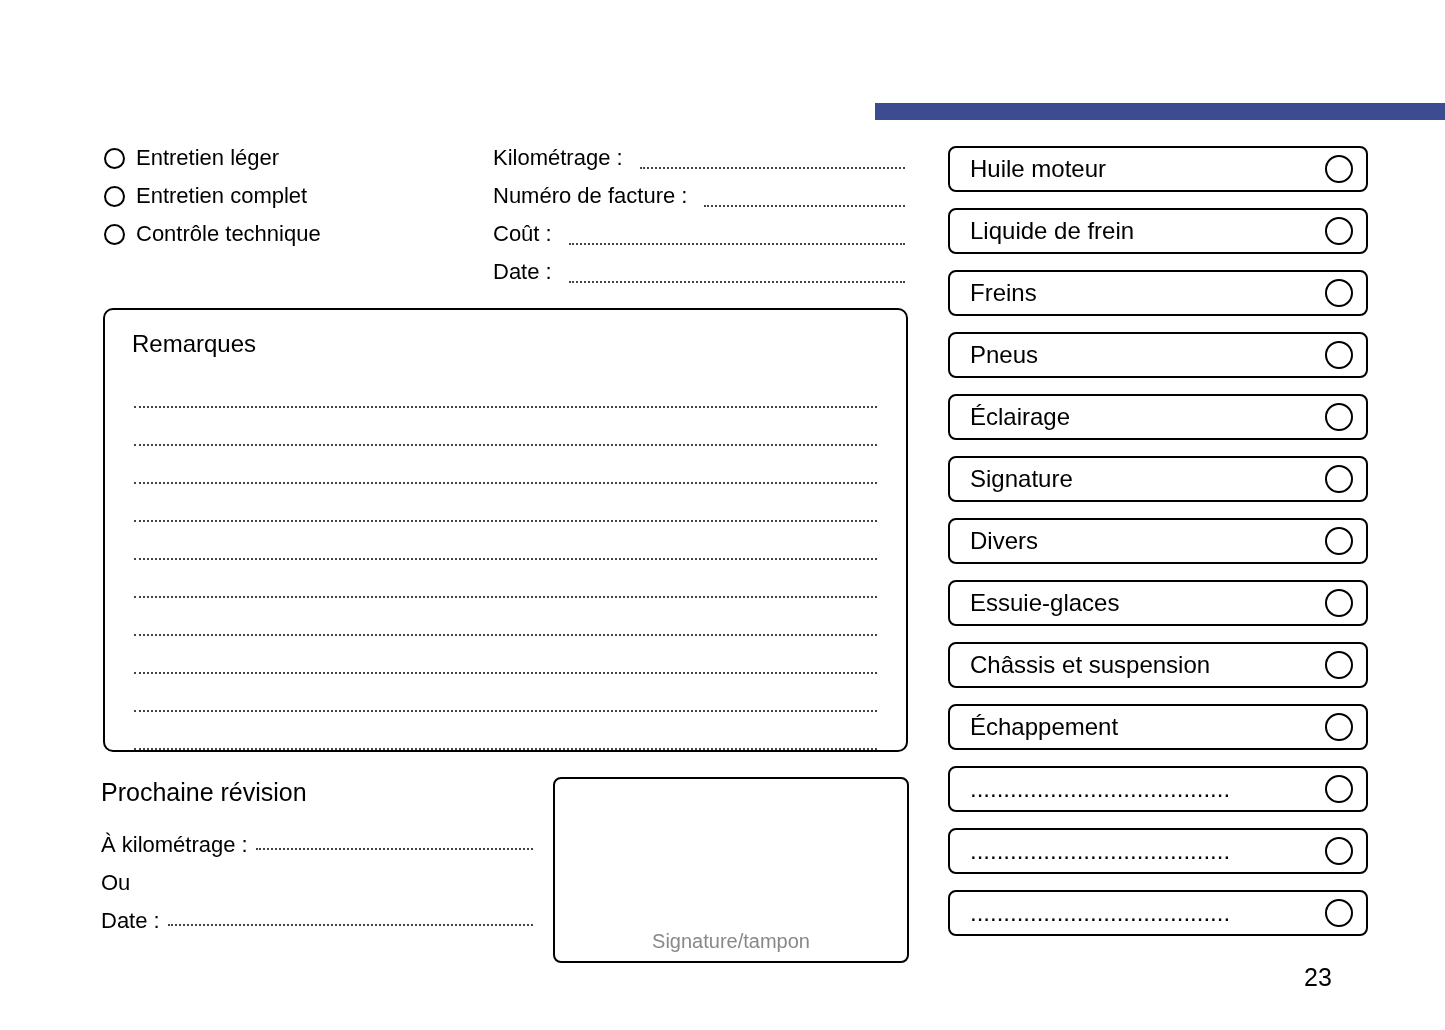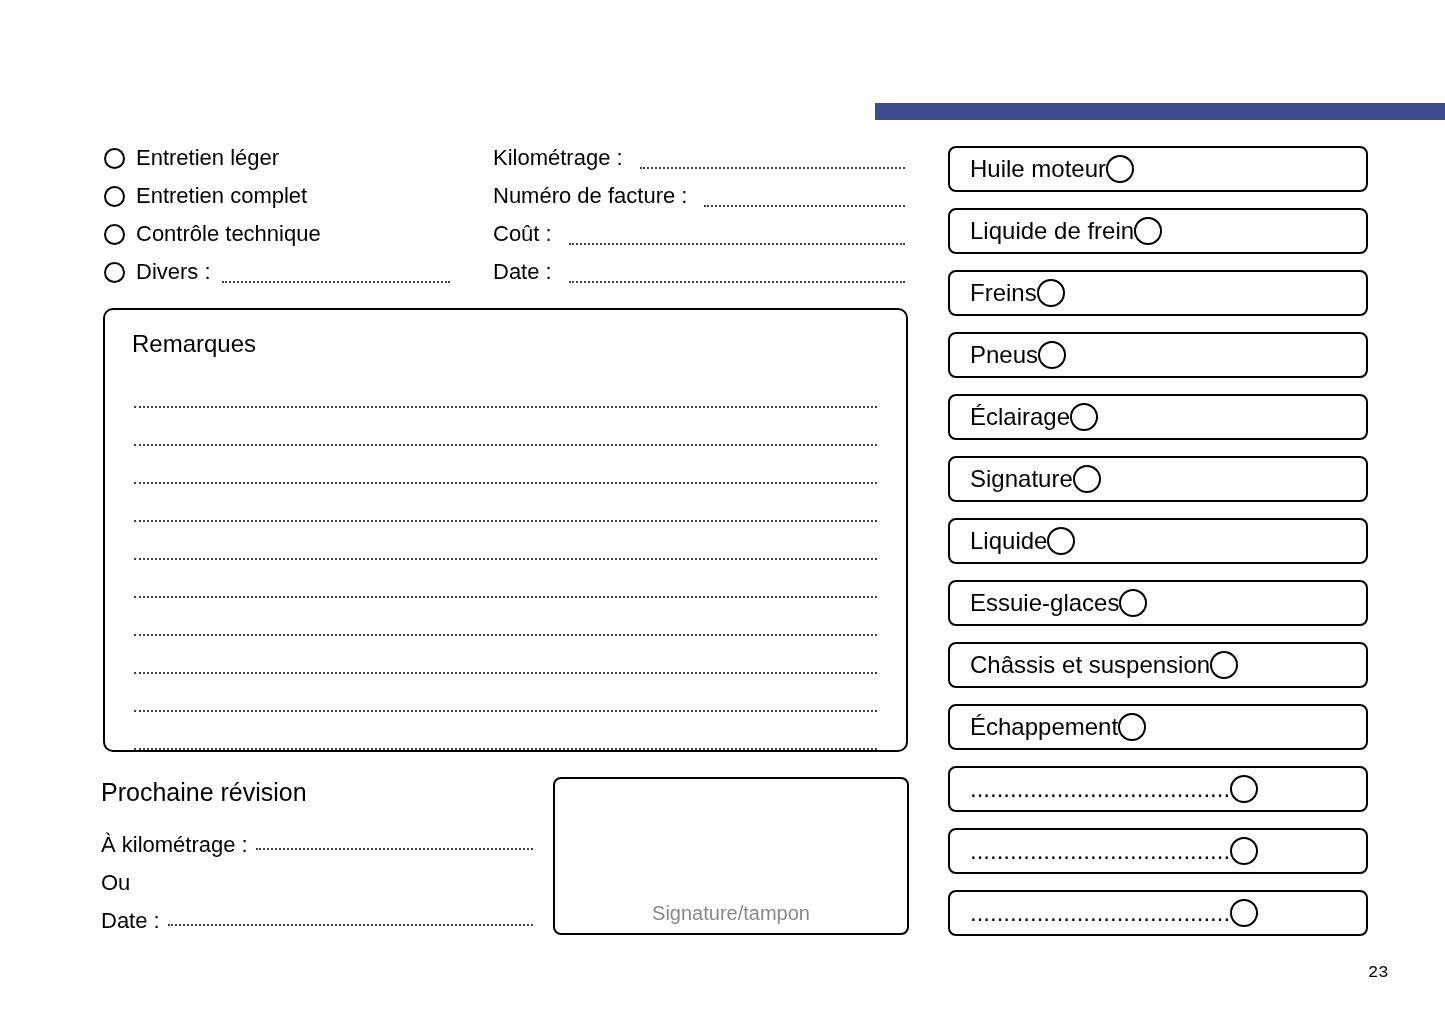--- a/index.html
+++ b/index.html
@@ -92,21 +92,21 @@
     align-items: flex-end;
     gap: 8px;
     font-size: 22px;
   }
   .ns-label { flex: none; }
 
   
   .signature-box {
     position: absolute;
     left: 553px; top: 777px;
-    width: 356px; height: 158px;
+    width: 356px; height: 186px;
     border: 2px solid #000;
     border-radius: 8px;
   }
   .signature-label {
     position: absolute;
     left: 0; right: 0; bottom: 8px;
     text-align: center;
     font-size: 20px;
     color: #888;
   }
@@ -117,64 +117,58 @@
     left: 948px; top: 146px;
     width: 420px;
   }
   .cl-item {
     height: 46px;
     border: 2px solid #000;
     border-radius: 8px;
     margin-bottom: 16px;
     display: flex;
     align-items: center;
-    justify-content: flex-start;
+    justify-content: space-between;
     padding: 0 13px 0 20px;
     font-size: 24px;
     background: #fff;
   }
   .cl-label { white-space: nowrap; overflow: hidden; }
   .cl-circle {
     width: 28px; height: 28px;
     border: 2.5px solid #000;
     border-radius: 50%;
     flex: none;
     background: #fff;
   }
 
   .page-number {
     position: absolute;
-    left: 1368px; top: 963px;
-    font-size: 17px;
-    font-family: Liberation Mono, monospace;
+    left: 1304px; top: 963px;
+    font-size: 25px;
   }
 </style>
 </head>
 <body>
 
 <div class="accent-bar" style="background: rgb(61, 75, 143);"></div>
 
 <div class="service-type">
   <div class="st-row">
     <span class="radio"></span>
     <span class="st-label">Entretien léger</span>
   </div>
   <div class="st-row">
     <span class="radio"></span>
     <span class="st-label">Entretien complet</span>
   </div>
   <div class="st-row">
     <span class="radio"></span>
     <span class="st-label">Contrôle technique</span>
   </div>
-  <div class="st-row">
-    <span class="radio"></span>
-    <span class="st-label">Divers :</span>
-    <span class="dots dots-divers"></span>
-  </div>
 </div>
 
 <div class="invoice-fields">
   <div class="inv-row">
     <span class="inv-label">Kilométrage :</span>
     <span class="dots"></span>
   </div>
   <div class="inv-row">
     <span class="inv-label">Numéro de facture :</span>
     <span class="dots"></span>
@@ -243,21 +237,21 @@
   </div>
   <div class="cl-item">
     <span class="cl-label">Éclairage</span>
     <span class="cl-circle"></span>
   </div>
   <div class="cl-item">
     <span class="cl-label">Signature</span>
     <span class="cl-circle"></span>
   </div>
   <div class="cl-item">
-    <span class="cl-label">Liquide</span>
+    <span class="cl-label">Divers</span>
     <span class="cl-circle"></span>
   </div>
   <div class="cl-item">
     <span class="cl-label">Essuie-glaces</span>
     <span class="cl-circle"></span>
   </div>
   <div class="cl-item">
     <span class="cl-label">Châssis et suspension</span>
     <span class="cl-circle"></span>
   </div>

